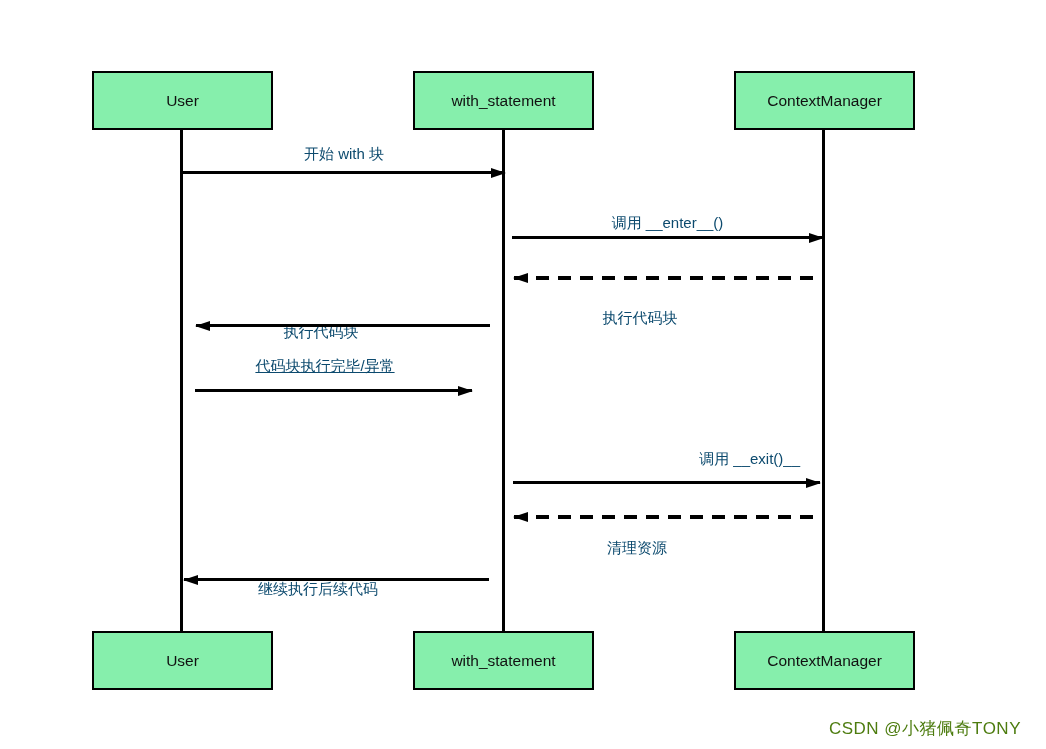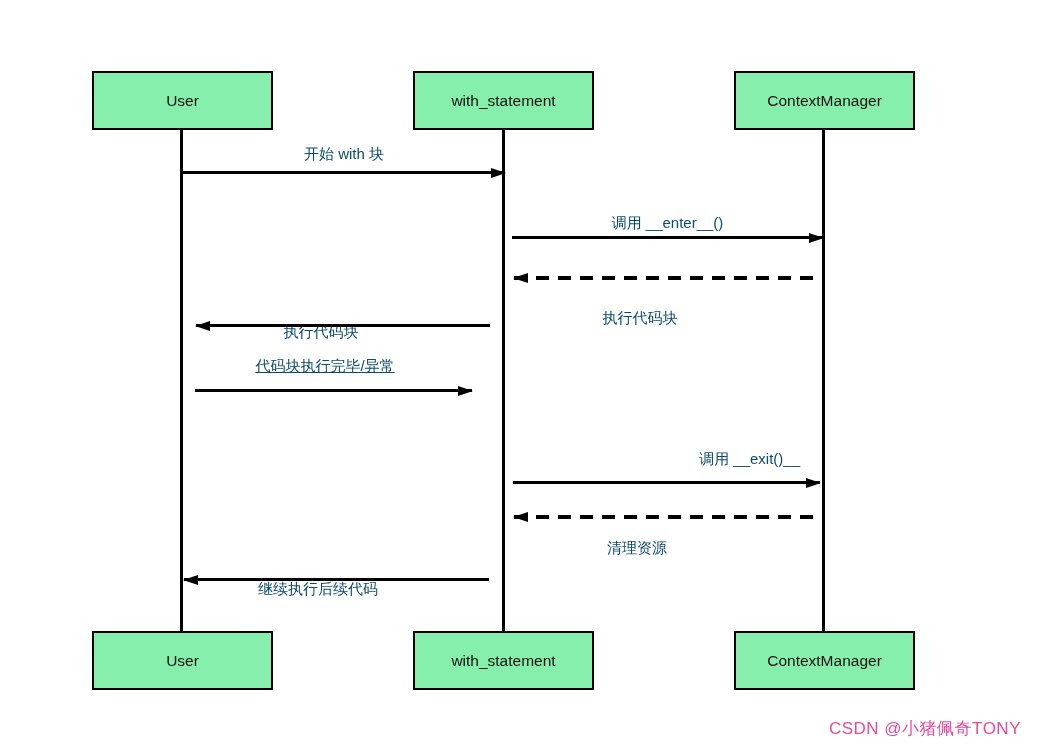--- a/index.html
+++ b/index.html
@@ -55,21 +55,21 @@
     left: -1px; transform: translateY(-50%);
     border-top: 5.5px solid transparent;
     border-bottom: 5.5px solid transparent;
     border-right: 15px solid #000000;
   }
   .watermark {
     position: absolute;
     right: 25px;
     top: 717px;
     font-size: 17px;
-    color: #ec4899;
+    color: #4d7c0f;
     letter-spacing: 0.5px;
   }
 </style>
 </head>
 <body>
 
 <div class="canvas">
 
   <div class="lifeline" style="left:180px;"></div>
   <div class="lifeline" style="left:502px;"></div>

